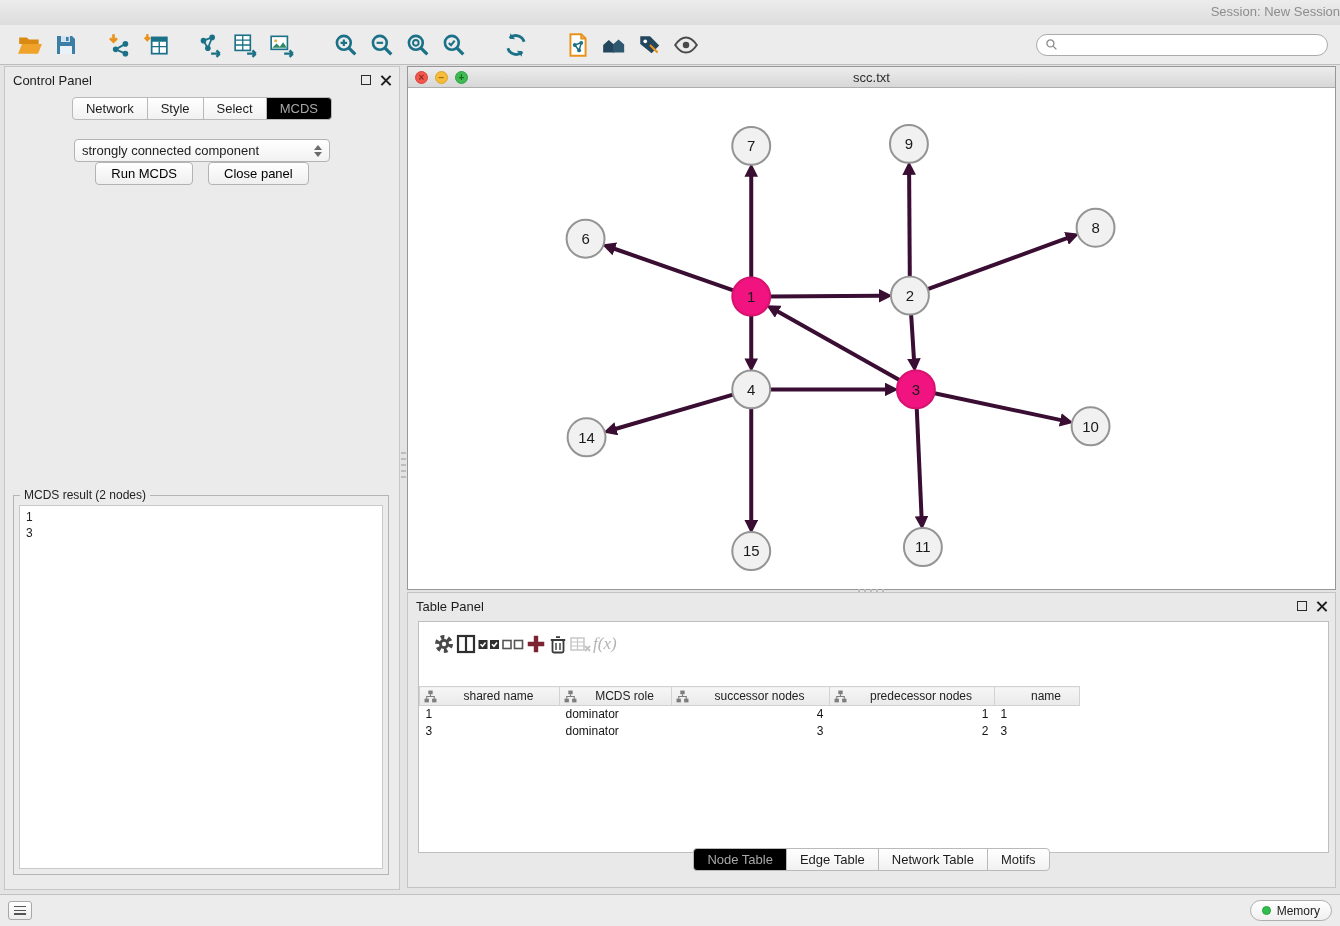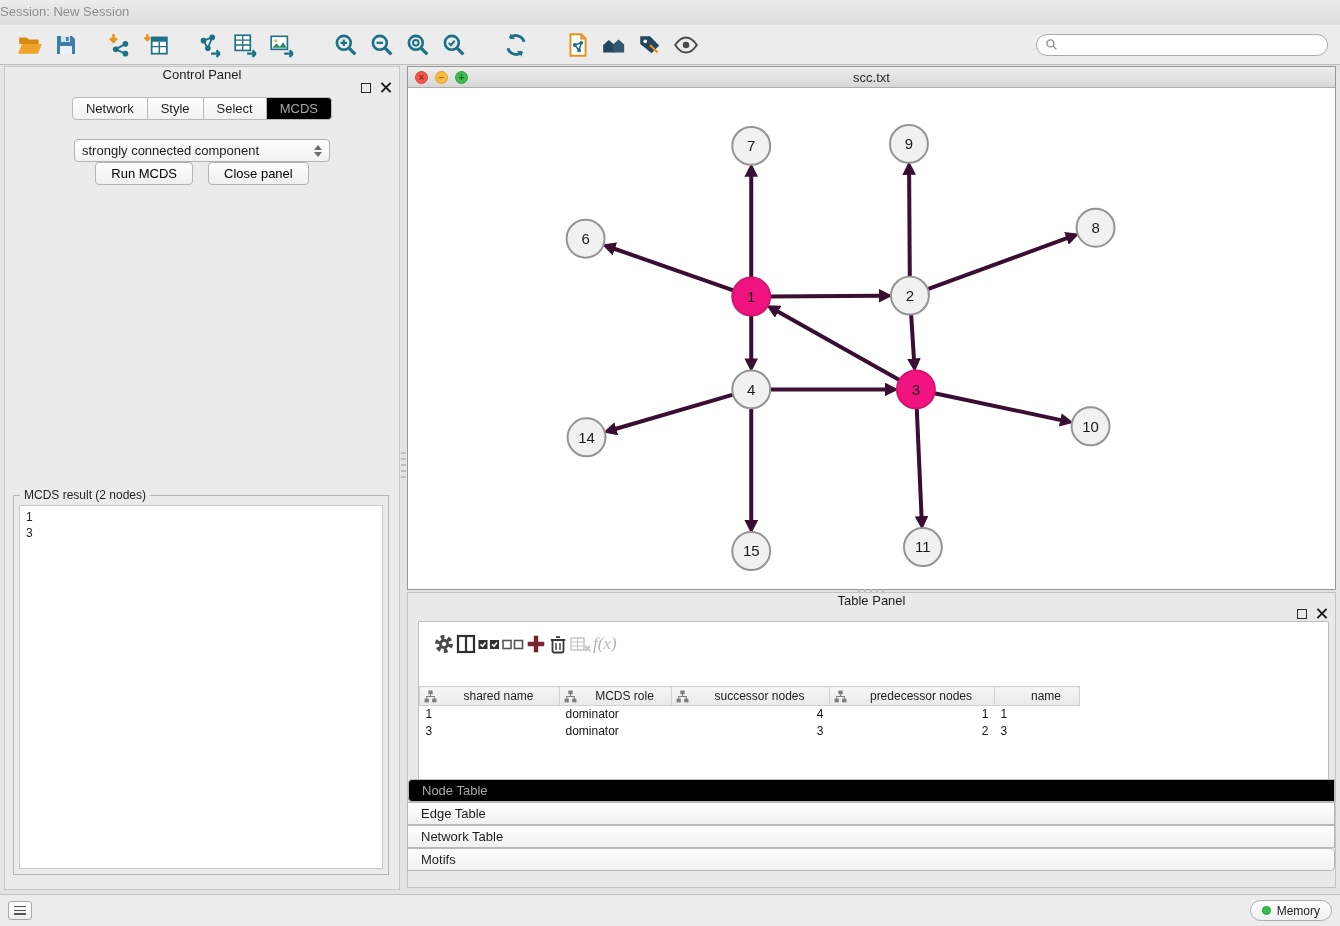--- a/index.html
+++ b/index.html
@@ -2,36 +2,36 @@
 <html><head>
 <meta charset="utf-8">
 <style>
   * { margin:0; padding:0; box-sizing:border-box; }
   html,body { width:1340px; height:926px; overflow:hidden; }
   body { font-family:"Liberation Sans", sans-serif; background:#e4e4e4; position:relative; color:#222; }
 
   
   .titlebar { position:absolute; top:0; left:0; right:0; height:32px;
     background:linear-gradient(#ececec,#d9d9d9); border-bottom:1px solid #b2b2b2;
-    text-align:left; line-height:24px; font-size:13px; color:#8d8d8d; }
+    text-align:right; line-height:24px; font-size:13px; color:#8d8d8d; }
 
   
   .toolbar { position:absolute; top:25px; left:0; right:0; height:40px;
     background:#ececec; border-bottom:1px solid #bdbdbd;
     display:flex; align-items:center; padding:0 12px; }
   .tbtn { width:36px; height:34px; display:flex; align-items:center; justify-content:center; border-radius:4px; }
   .tgap { width:18px; }
   .searchbox { margin-left:auto; width:292px; height:22px; background:#fff;
     border:1px solid #ababab; border-radius:12px; display:flex; align-items:center; padding:0 8px; }
   .searchbox input { border:none; outline:none; flex:1; font-size:12px; font-family:"Liberation Sans",sans-serif; background:transparent; }
 
   
   .control-panel { position:absolute; left:4px; top:66px; width:396px; bottom:36px;
     background:#ebebeb; border:1px solid #c6c6c6; }
-  .panel-header { height:26px; display:flex; align-items:center; padding:0 8px; font-size:13px; color:#1c1c1c;flex-direction:column; }
+  .panel-header { height:26px; display:flex; align-items:center; padding:0 8px; font-size:13px; color:#1c1c1c; }
   .win-btns { margin-left:auto; display:flex; align-items:center; gap:9px; }
   .float-btn { width:10px; height:10px; border:1.5px solid #2b2b2b; background:transparent; }
   .close-x { width:11px; height:11px; position:relative; }
   .close-x:before,.close-x:after { content:""; position:absolute; left:5px; top:-1px; width:2px; height:13px; background:#1d1d1d; }
   .close-x:before { transform:rotate(45deg);} .close-x:after { transform:rotate(-45deg);}
 
   .seg-tabs { display:flex; justify-content:center; padding:4px 0 9px; }
   .seg-tab { padding:3px 13px; font-size:13px; background:linear-gradient(#fff,#f1f1f1);
     border:1px solid #b9b9b9; margin-left:-1px; color:#1c1c1c; }
   .seg-tab:first-child { border-radius:4px 0 0 4px; margin-left:0; }
@@ -448,21 +448,21 @@
         <tr>
           <td>3</td>
           <td>dominator</td>
           <td class="r">3</td>
           <td class="r">2</td>
           <td>3</td>
         </tr>
       </tbody>
     </table>
   </div>
-  <div class="tp-tabs seg-tabs" style="position:absolute;flex-direction:column;">
+  <div class="tp-tabs seg-tabs" style="position:absolute;">
     <span class="seg-tab active">Node Table</span>
     <span class="seg-tab">Edge Table</span>
     <span class="seg-tab">Network Table</span>
     <span class="seg-tab">Motifs</span>
   </div>
 </div>
 
 <div class="statusbar">
   <span class="list-btn">
     <span class="list-glyph"></span>

